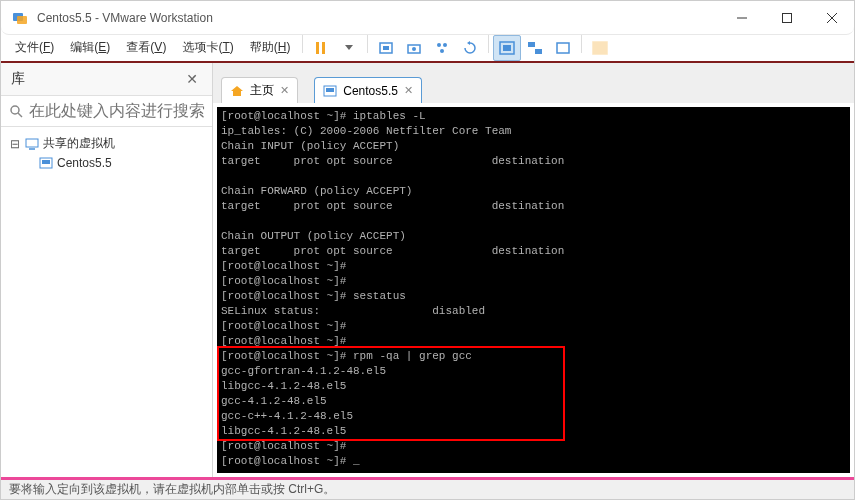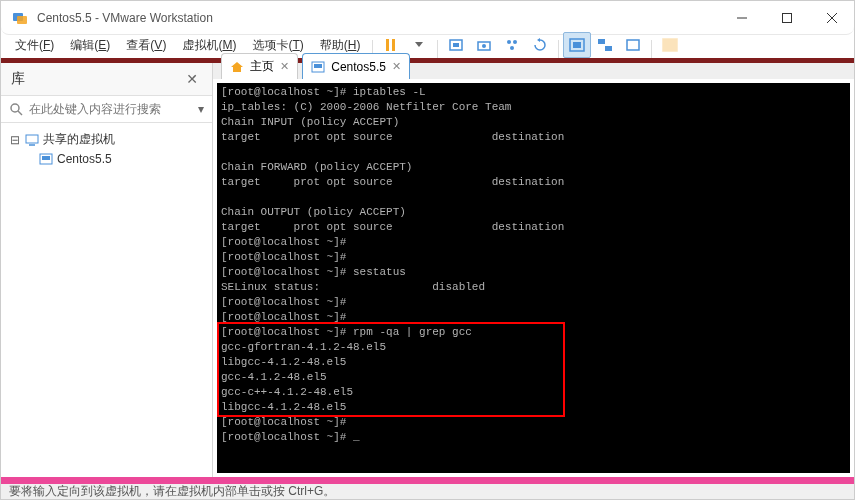--- a/index.html
+++ b/index.html
@@ -1,49 +1,49 @@
 <!DOCTYPE html>
 <html><head>
 <meta charset="utf-8">
 <style>
 * { margin: 0; padding: 0; box-sizing: border-box; font-family: "Microsoft YaHei", "Segoe UI", sans-serif; font-size: 12px; }
 body { width: 855px; height: 500px; background: #fff; display: flex; flex-direction: column; border: 1px solid #ccc; }
 .titlebar { height: 34px; display: flex; align-items: center; padding: 0 0 0 10px; background: #fff; border-bottom: 1px solid #e8e8e8; border-radius: 8px; }
 .titlebar .app-icon { width: 18px; height: 18px; margin-right: 8px; display: flex; align-items: center; justify-content: center; }
 .titlebar .title { color: #555; flex: 1; }
 .titlebar .winbtn { width: 45px; height: 30px; display: flex; align-items: center; justify-content: center; cursor: pointer; color: #555; }
-.menubar { height: 28px; display: flex; align-items: flex-end; padding: 0 6px; gap: 0; border-bottom: 5px solid #7f1d1d; }
+.menubar { height: 28px; display: flex; align-items: flex-start; padding: 0 6px; gap: 0; border-bottom: 2px solid #7f1d1d; }
 .menubar .menu-item { padding: 4px 8px; cursor: pointer; color: #333; }
 .menubar .menu-item .hotkey { text-decoration: underline; }
 .menubar .sep { width: 1px; height: 18px; background: #ddd; margin: 0 4px; }
 .menubar .tool-btn { width: 28px; height: 26px; display:flex; align-items:center; justify-content:center; cursor:pointer; border-radius:2px; }
 .menubar .tool-btn.active { background:#d0e4f5; border:1px solid #8fb8de; }
 .main { flex: 1; display: flex; min-height: 0; }
 .sidebar { width: 212px; border-right: 1px solid #d6d6d6; display: flex; flex-direction: column; background: #f8f8f8; }
 .sidebar-head { display: flex; align-items: center; justify-content: space-between; padding: 6px 10px; border-bottom: 1px solid #e0e0e0; }
 .sidebar-head .title { font-size: 14px; color: #333; }
 .sidebar-head .close-lib { width: 20px; height:20px; display:flex; align-items:center; justify-content:center; cursor:pointer; color:#666; font-size:14px; }
 .search-row { display: flex; align-items: center; padding: 6px 8px; gap: 6px; background:#fff; border-bottom:1px solid #e0e0e0; }
 .search-row .mag { color:#888; }
-.search-row input { flex:1; border:none; outline:none; font-size:12px; background:transparent; }
+.search-row input { flex:1; border:none; outline:none; font-size:16px; background:transparent; }
 .search-row .dd { color:#666; cursor:pointer; }
 .tree { padding: 6px 4px; background:#fff; flex:1; }
 .tree .node { display:flex; align-items:center; gap:4px; padding:2px 4px; cursor:pointer; color:#333; }
 .tree .node.child { padding-left: 34px; }
 .tree .expander { width:12px; text-align:center; color:#666; }
 .content { flex:1; display:flex; flex-direction:column; background:#efefef; min-width:0; }
-.tabs { height: 16px; display:flex; align-items:flex-end; padding: 4px 8px 0 8px; gap:4px; background:#efefef; }
+.tabs { height: 40px; display:flex; align-items:flex-end; padding: 4px 8px 0 8px; gap:16px; background:#efefef; }
 .tab { height:26px; background:#fff; border:1px solid #ccc; border-bottom:none; border-top-left-radius:4px; border-top-right-radius:4px; display:flex; align-items:center; padding:0 8px; gap:6px; cursor:pointer; }
 .tab.active { background:#fff; border-color:#5a9bd5; }
 .tab .tab-icon { width:14px; height:14px; }
 .tab .tab-close { color:#888; font-size:11px; cursor:pointer; }
 .terminal-wrap { flex:1; background:#fff; padding:4px; min-height:0; }
 .terminal { width:100%; height:100%; background:#000; color:#b2b2b2; font-family: "Courier New", monospace; font-size:11px; line-height:15px; padding:2px 4px; white-space:pre; overflow:hidden; position:relative; }
 .terminal .highlight-box { position:absolute; border:2px solid #f00; pointer-events:none; }
-.statusbar { height: 22px; display:flex; align-items:center; padding:0 8px; background:#f0f0f0; border-top:7px solid #ec4899; color:#555; }
+.statusbar { height: 22px; display:flex; align-items:center; padding:0 8px; background:#f0f0f0; border-top:3px solid #ec4899; color:#555; }
 svg { display:block; }
 </style>
 </head>
 <body>
 
 <div class="titlebar">
   <span class="app-icon">
     <svg width="16" height="16" viewBox="0 0 16 16">
         <rect x="1" y="3" width="10" height="8" fill="#4a90d9" rx="1"></rect>
         <rect x="5" y="6" width="10" height="8" fill="#f5a623" rx="1" opacity="0.85"></rect>
@@ -65,21 +65,20 @@
         <line x1="0" y1="0" x2="10" y2="10" stroke="#333" stroke-width="1"></line>
         <line x1="10" y1="0" x2="0" y2="10" stroke="#333" stroke-width="1"></line>
       </svg>
     </div>
 </div>
 
 <div class="menubar">
   <div class="menu-item"><span>文件</span>(<span class="hotkey">F</span>)</div>
   <div class="menu-item"><span>编辑</span>(<span class="hotkey">E</span>)</div>
   <div class="menu-item"><span>查看</span>(<span class="hotkey">V</span>)</div>
-  <div class="menu-item"><span>虚拟机</span>(<span class="hotkey">M</span>)</div>
   <div class="menu-item"><span>选项卡</span>(<span class="hotkey">T</span>)</div>
   <div class="menu-item"><span>帮助</span>(<span class="hotkey">H</span>)</div>
   <div class="sep"></div>
   <div class="tool-btn">
       <svg width="16" height="14">
         <rect x="3" y="1" width="3" height="12" fill="#f5a623"></rect>
         <rect x="9" y="1" width="3" height="12" fill="#f5a623"></rect>
       </svg>
     </div>
   <div class="tool-btn">

